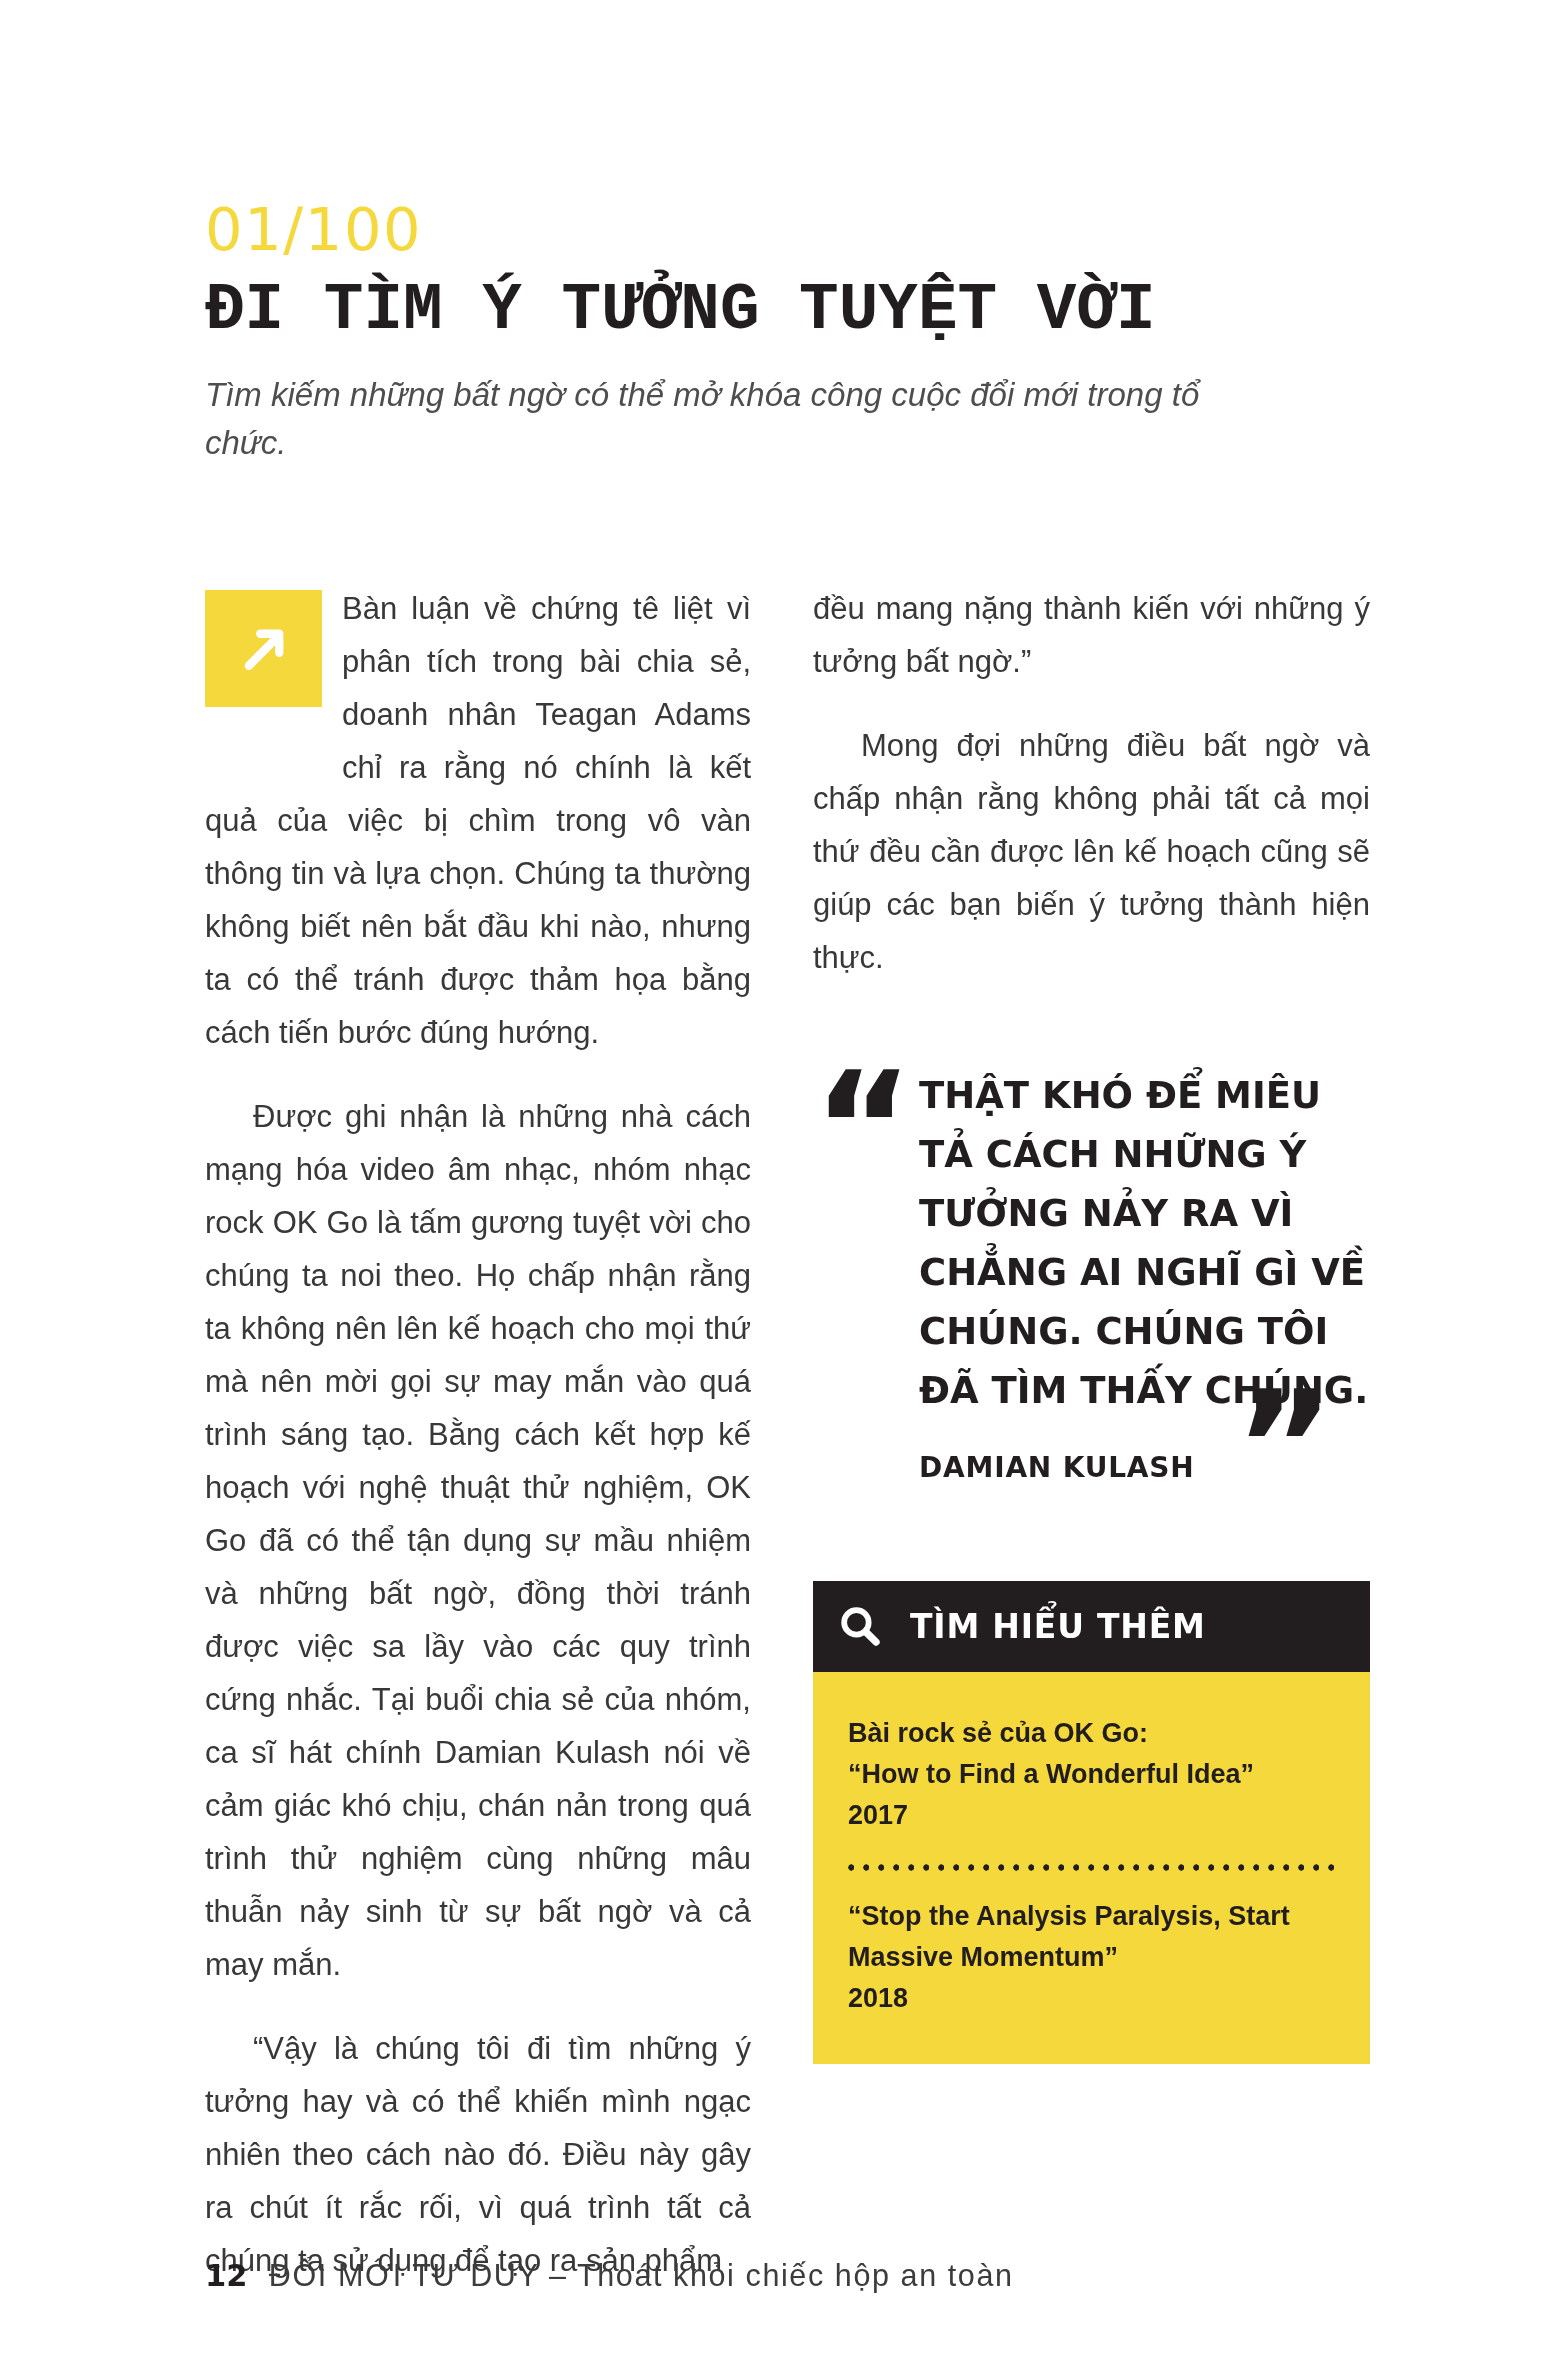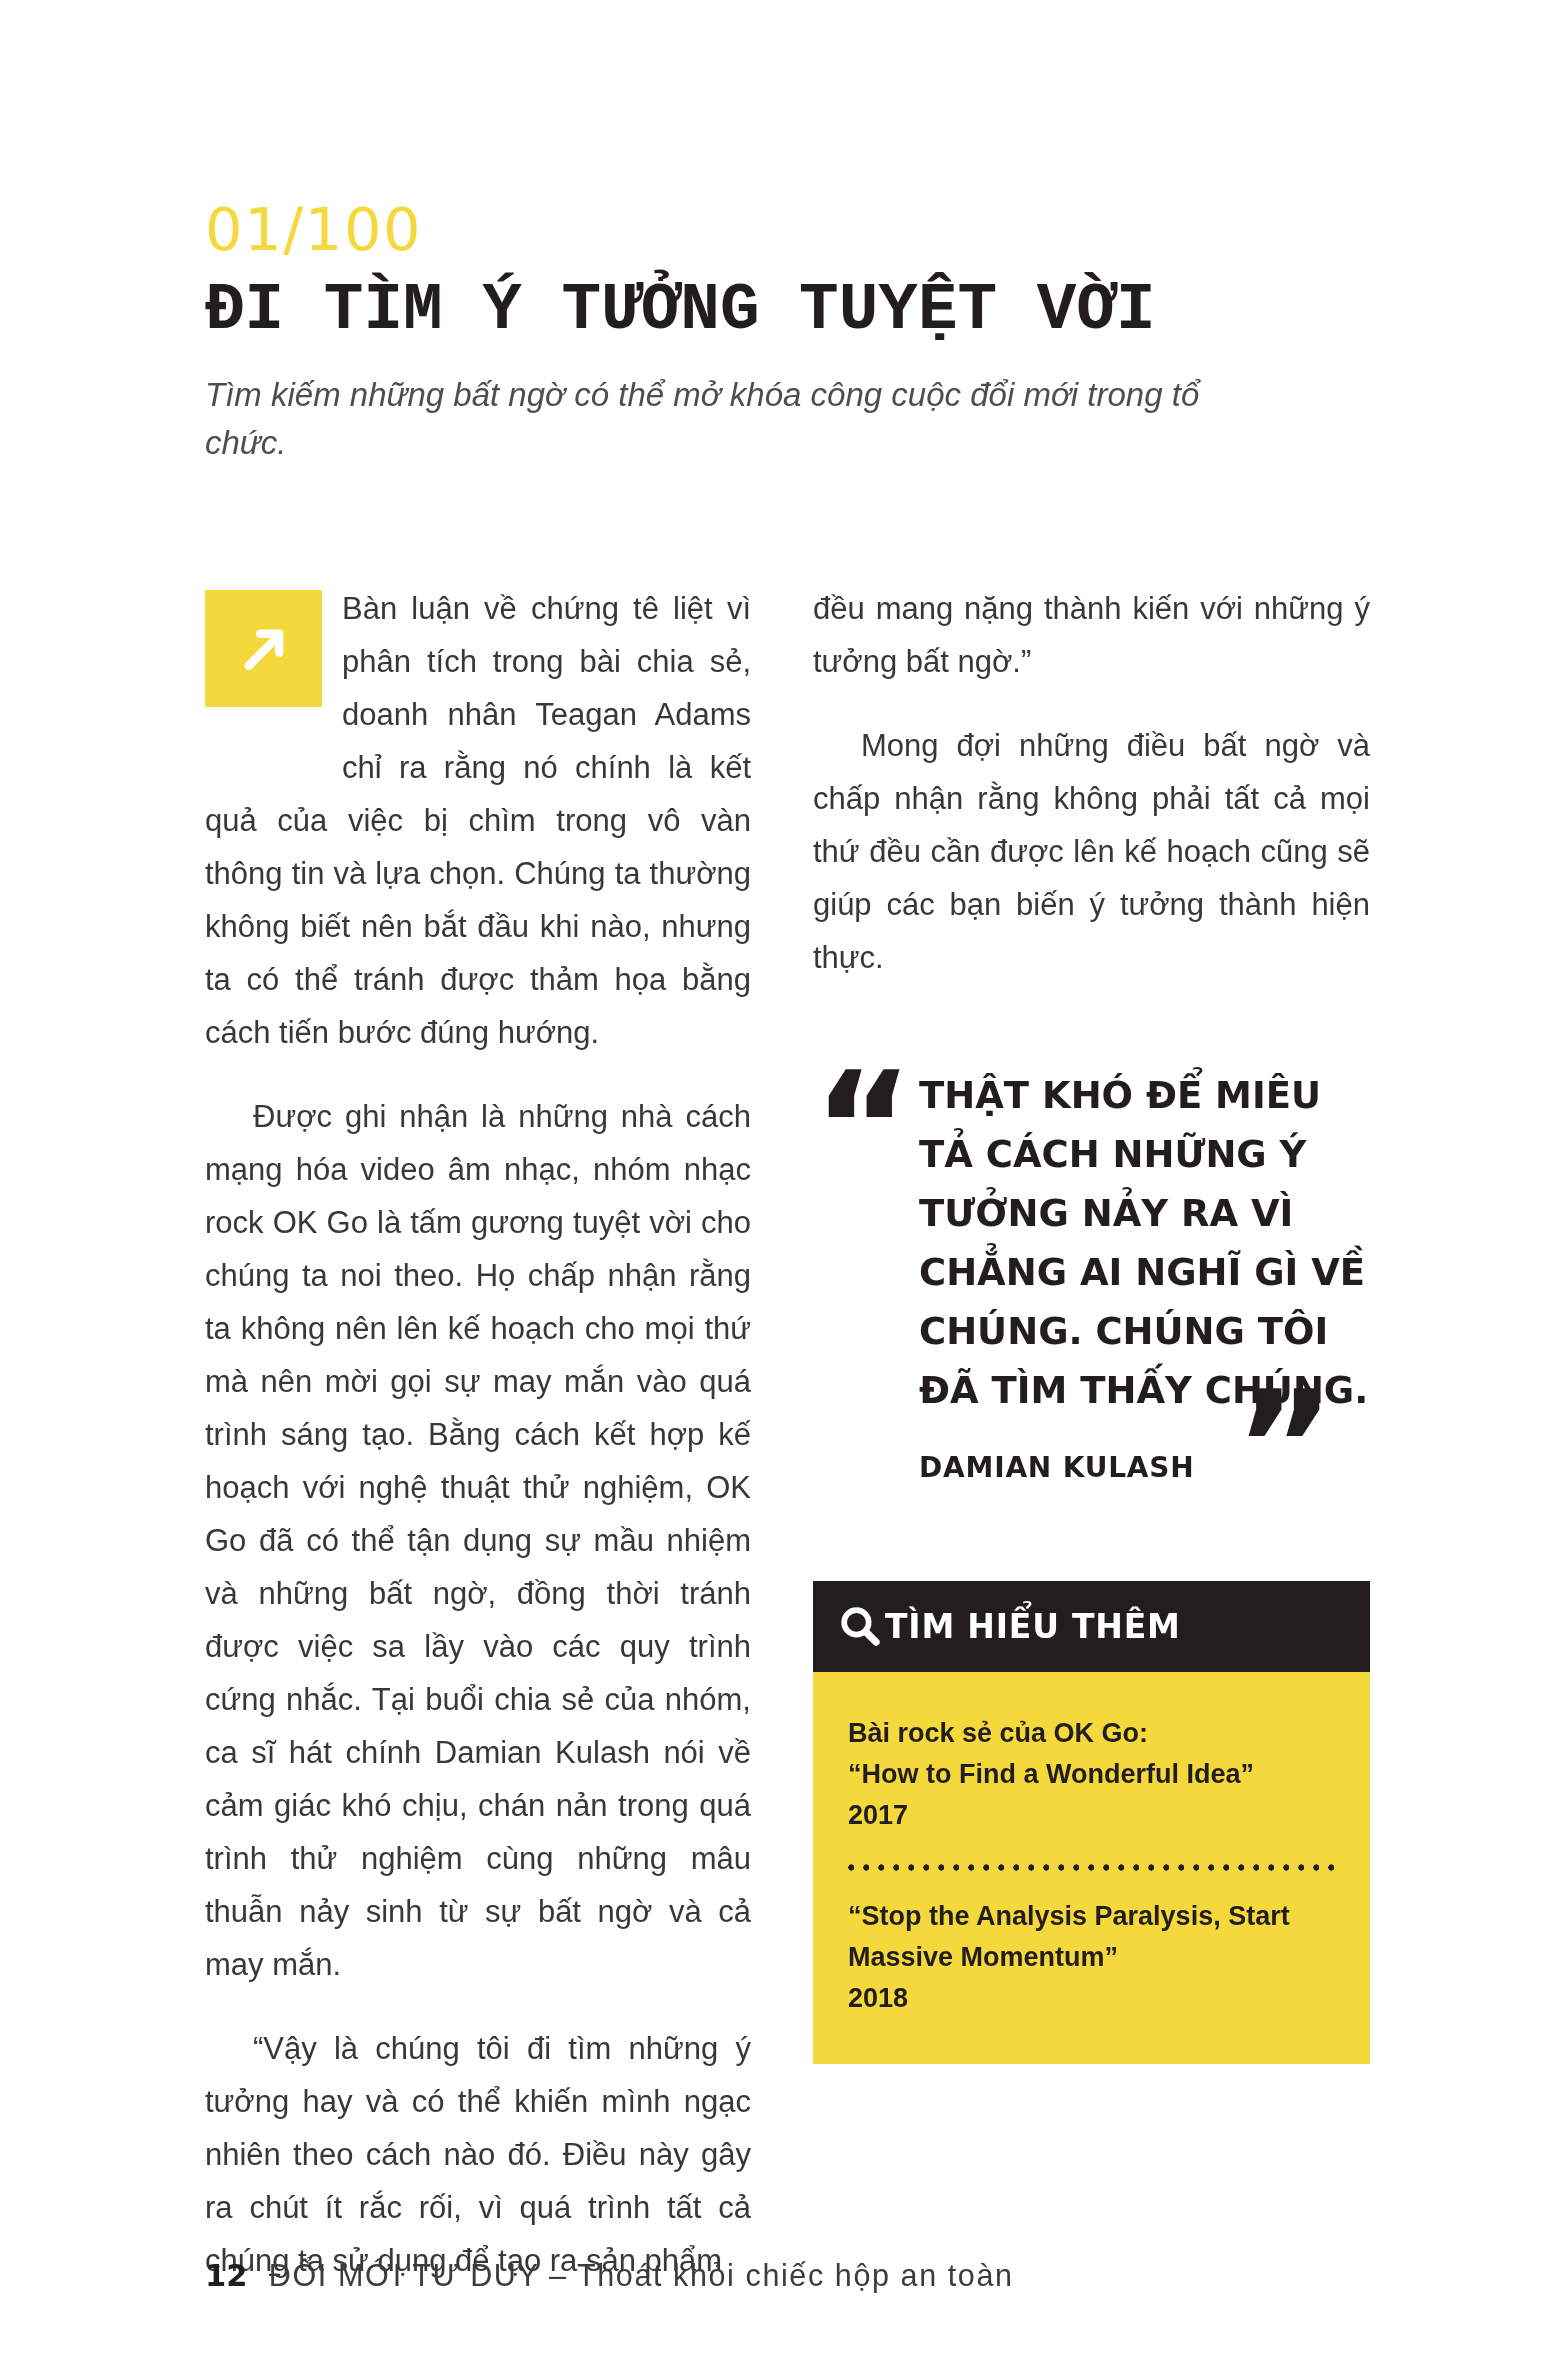--- a/index.html
+++ b/index.html
@@ -120,20 +120,21 @@
     color:var(--ink,#221E1F);
     letter-spacing:-6.6px;
   }
   
   .learn-head{
     margin-top:97px;
     height:91px;
     background:var(--ink,#221E1F);
     display:flex;
     align-items:center;
+    gap:25px;
     padding-left:23px;
     box-sizing:border-box;
   }
   .learn-head svg{width:49px;height:49px;display:block;}
   .learn-title{
     font-family:"DejaVu Sans",sans-serif;
     font-weight:bold;
     font-size:33px;
     letter-spacing:0.8px;
     color:#ffffff;

